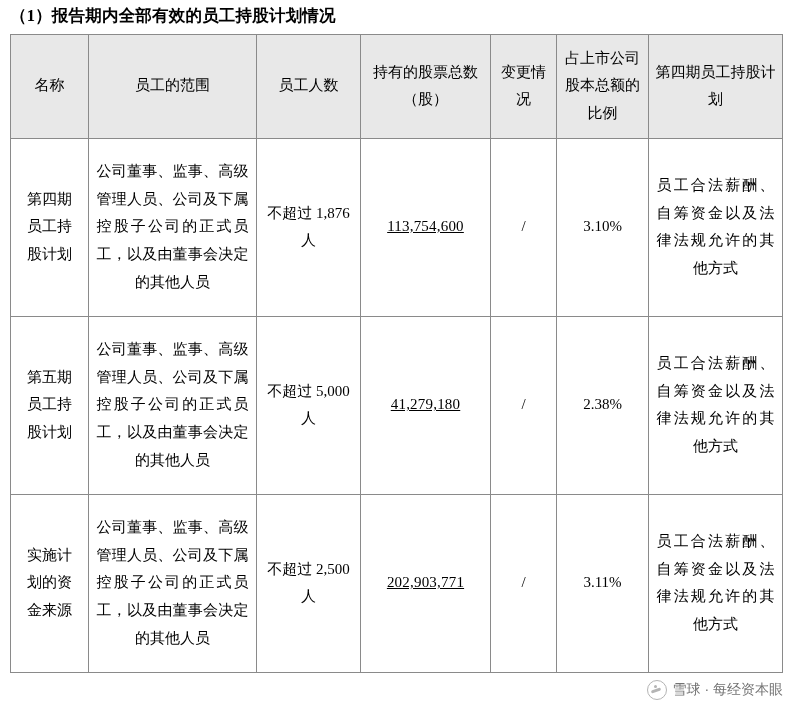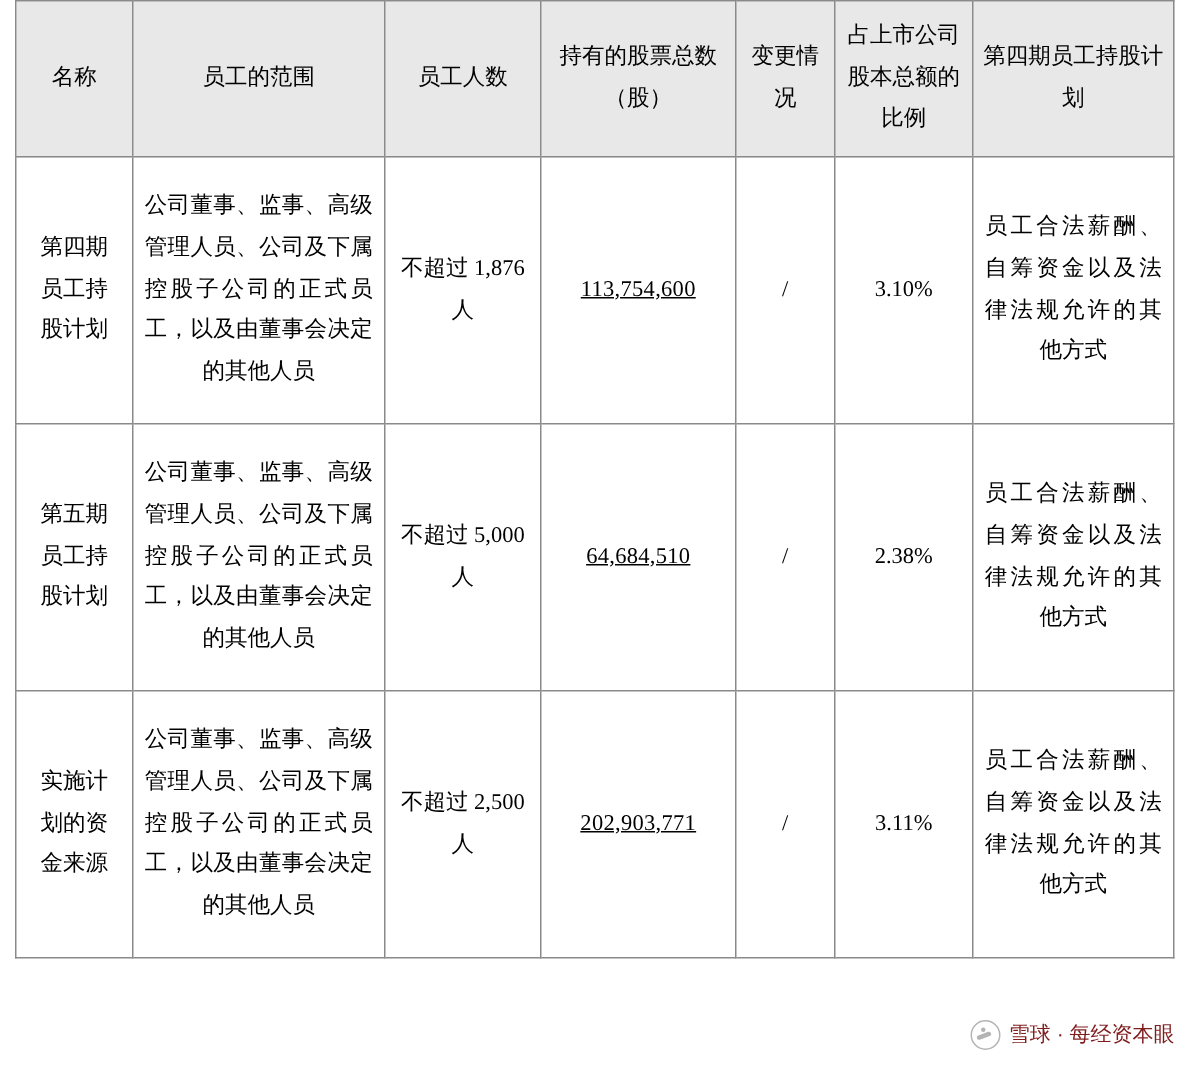--- a/index.html
+++ b/index.html
@@ -71,21 +71,21 @@
   .source-cell { width: 118px; text-align: justify; text-align-last: center; }
   .num-cell    { letter-spacing: 0.2px; text-decoration: underline; }
 
   .watermark {
     position: absolute;
     right: 14px;
     bottom: 10px;
     display: flex;
     align-items: center;
     gap: 6px;
-    color: #7f1d1d;
+    color: #737373;
     font-size: 14px;
     font-family: "Liberation Sans", sans-serif;
     user-select: none;
   }
   .watermark .wm-logo {
     width: 18px;
     height: 18px;
     border-radius: 50%;
     border: 1.5px solid #b4b4b4;
     position: relative;
@@ -111,20 +111,21 @@
     height: 3px;
     background: #b4b4b4;
     border-radius: 50%;
   }
 </style>
 </head>
 <body>
 
 <div class="page">
 
+  <div class="section-title">（1）报告期内全部有效的员工持股计划情况</div>
 
   <table class="holding-table">
     <colgroup>
       <col class="col-name">
       <col class="col-scope">
       <col class="col-count">
       <col class="col-shares">
       <col class="col-change">
       <col class="col-ratio">
       <col class="col-source">
@@ -161,21 +162,21 @@
       <tr>
         <td>
           <span class="cell-narrow name-cell">第五期员工持股计划</span>
         </td>
         <td>
           <span class="cell-narrow scope-cell">公司董事、监事、高级管理人员、公司及下属控股子公司的正式员工，以及由董事会决定的其他人员</span>
         </td>
         <td>
           <span class="cell-narrow count-cell">不超过 5,000 人</span>
         </td>
-        <td class="num-cell">64,684,510</td>
+        <td class="num-cell">41,279,180</td>
         <td>/</td>
         <td>2.38%</td>
         <td>
           <span class="cell-narrow source-cell">员工合法薪酬、自筹资金以及法律法规允许的其他方式</span>
         </td>
       </tr>
       <tr>
         <td>
           <span class="cell-narrow name-cell">实施计划的资金来源</span>
         </td>

